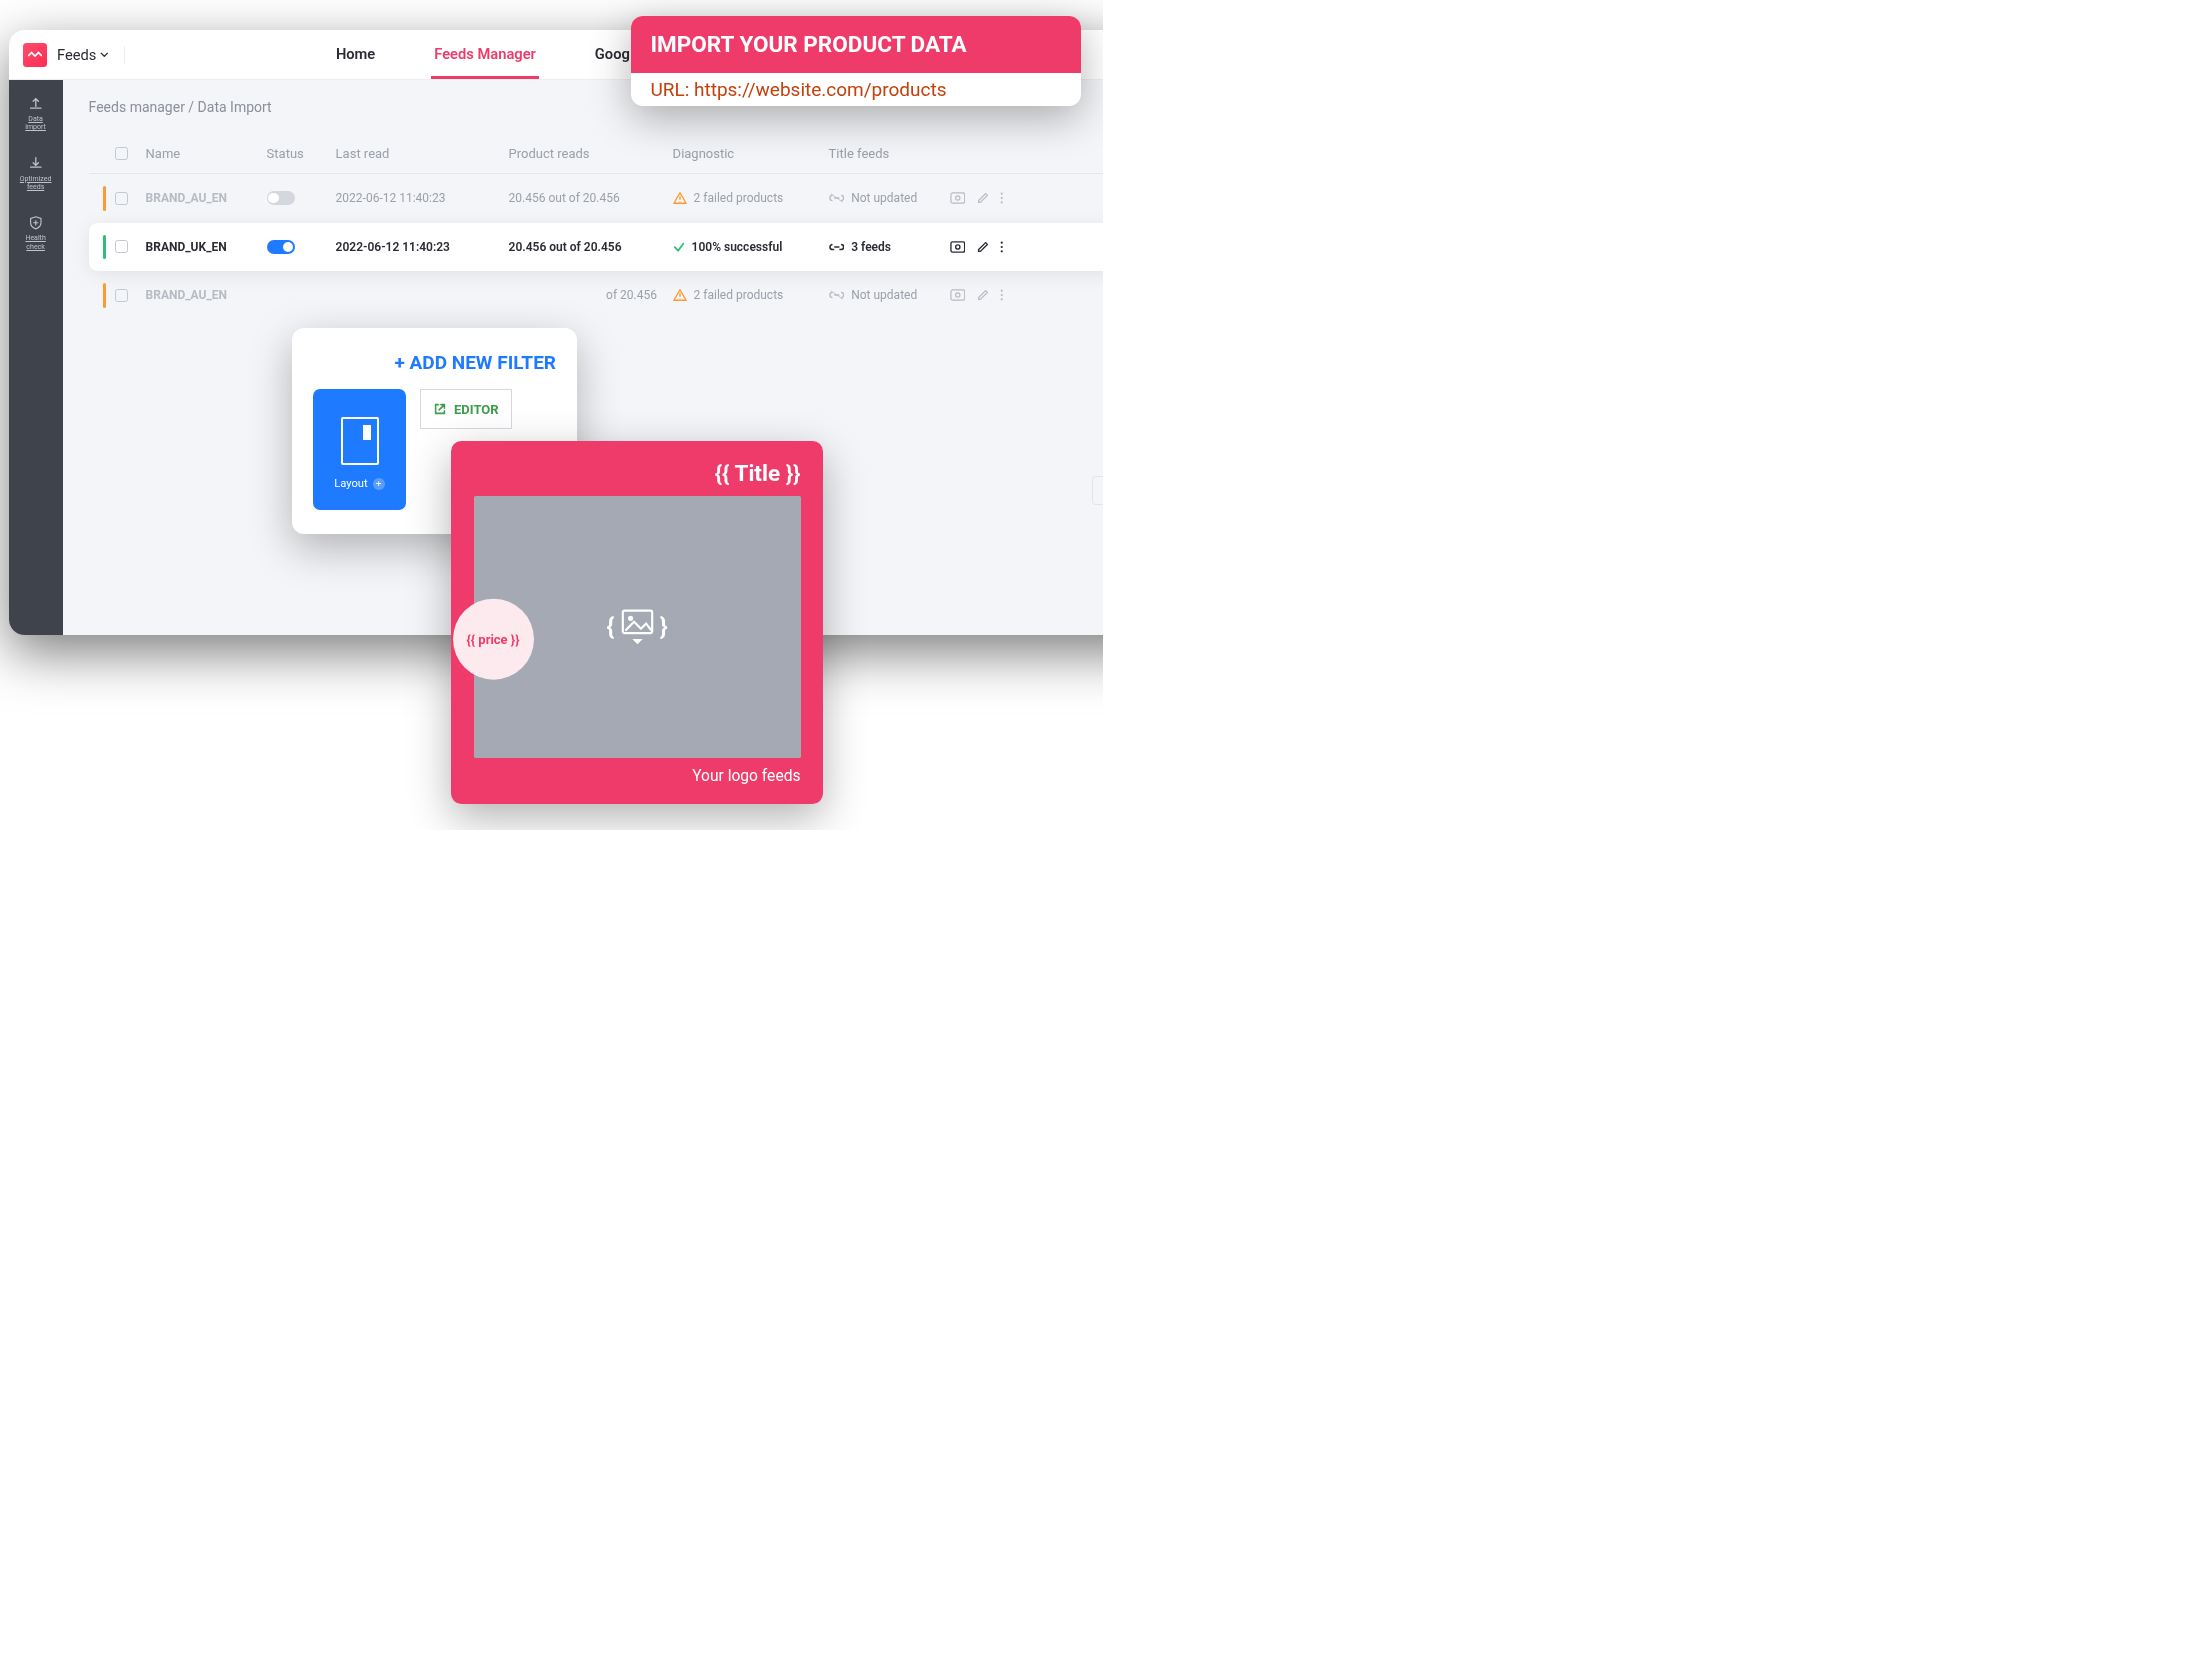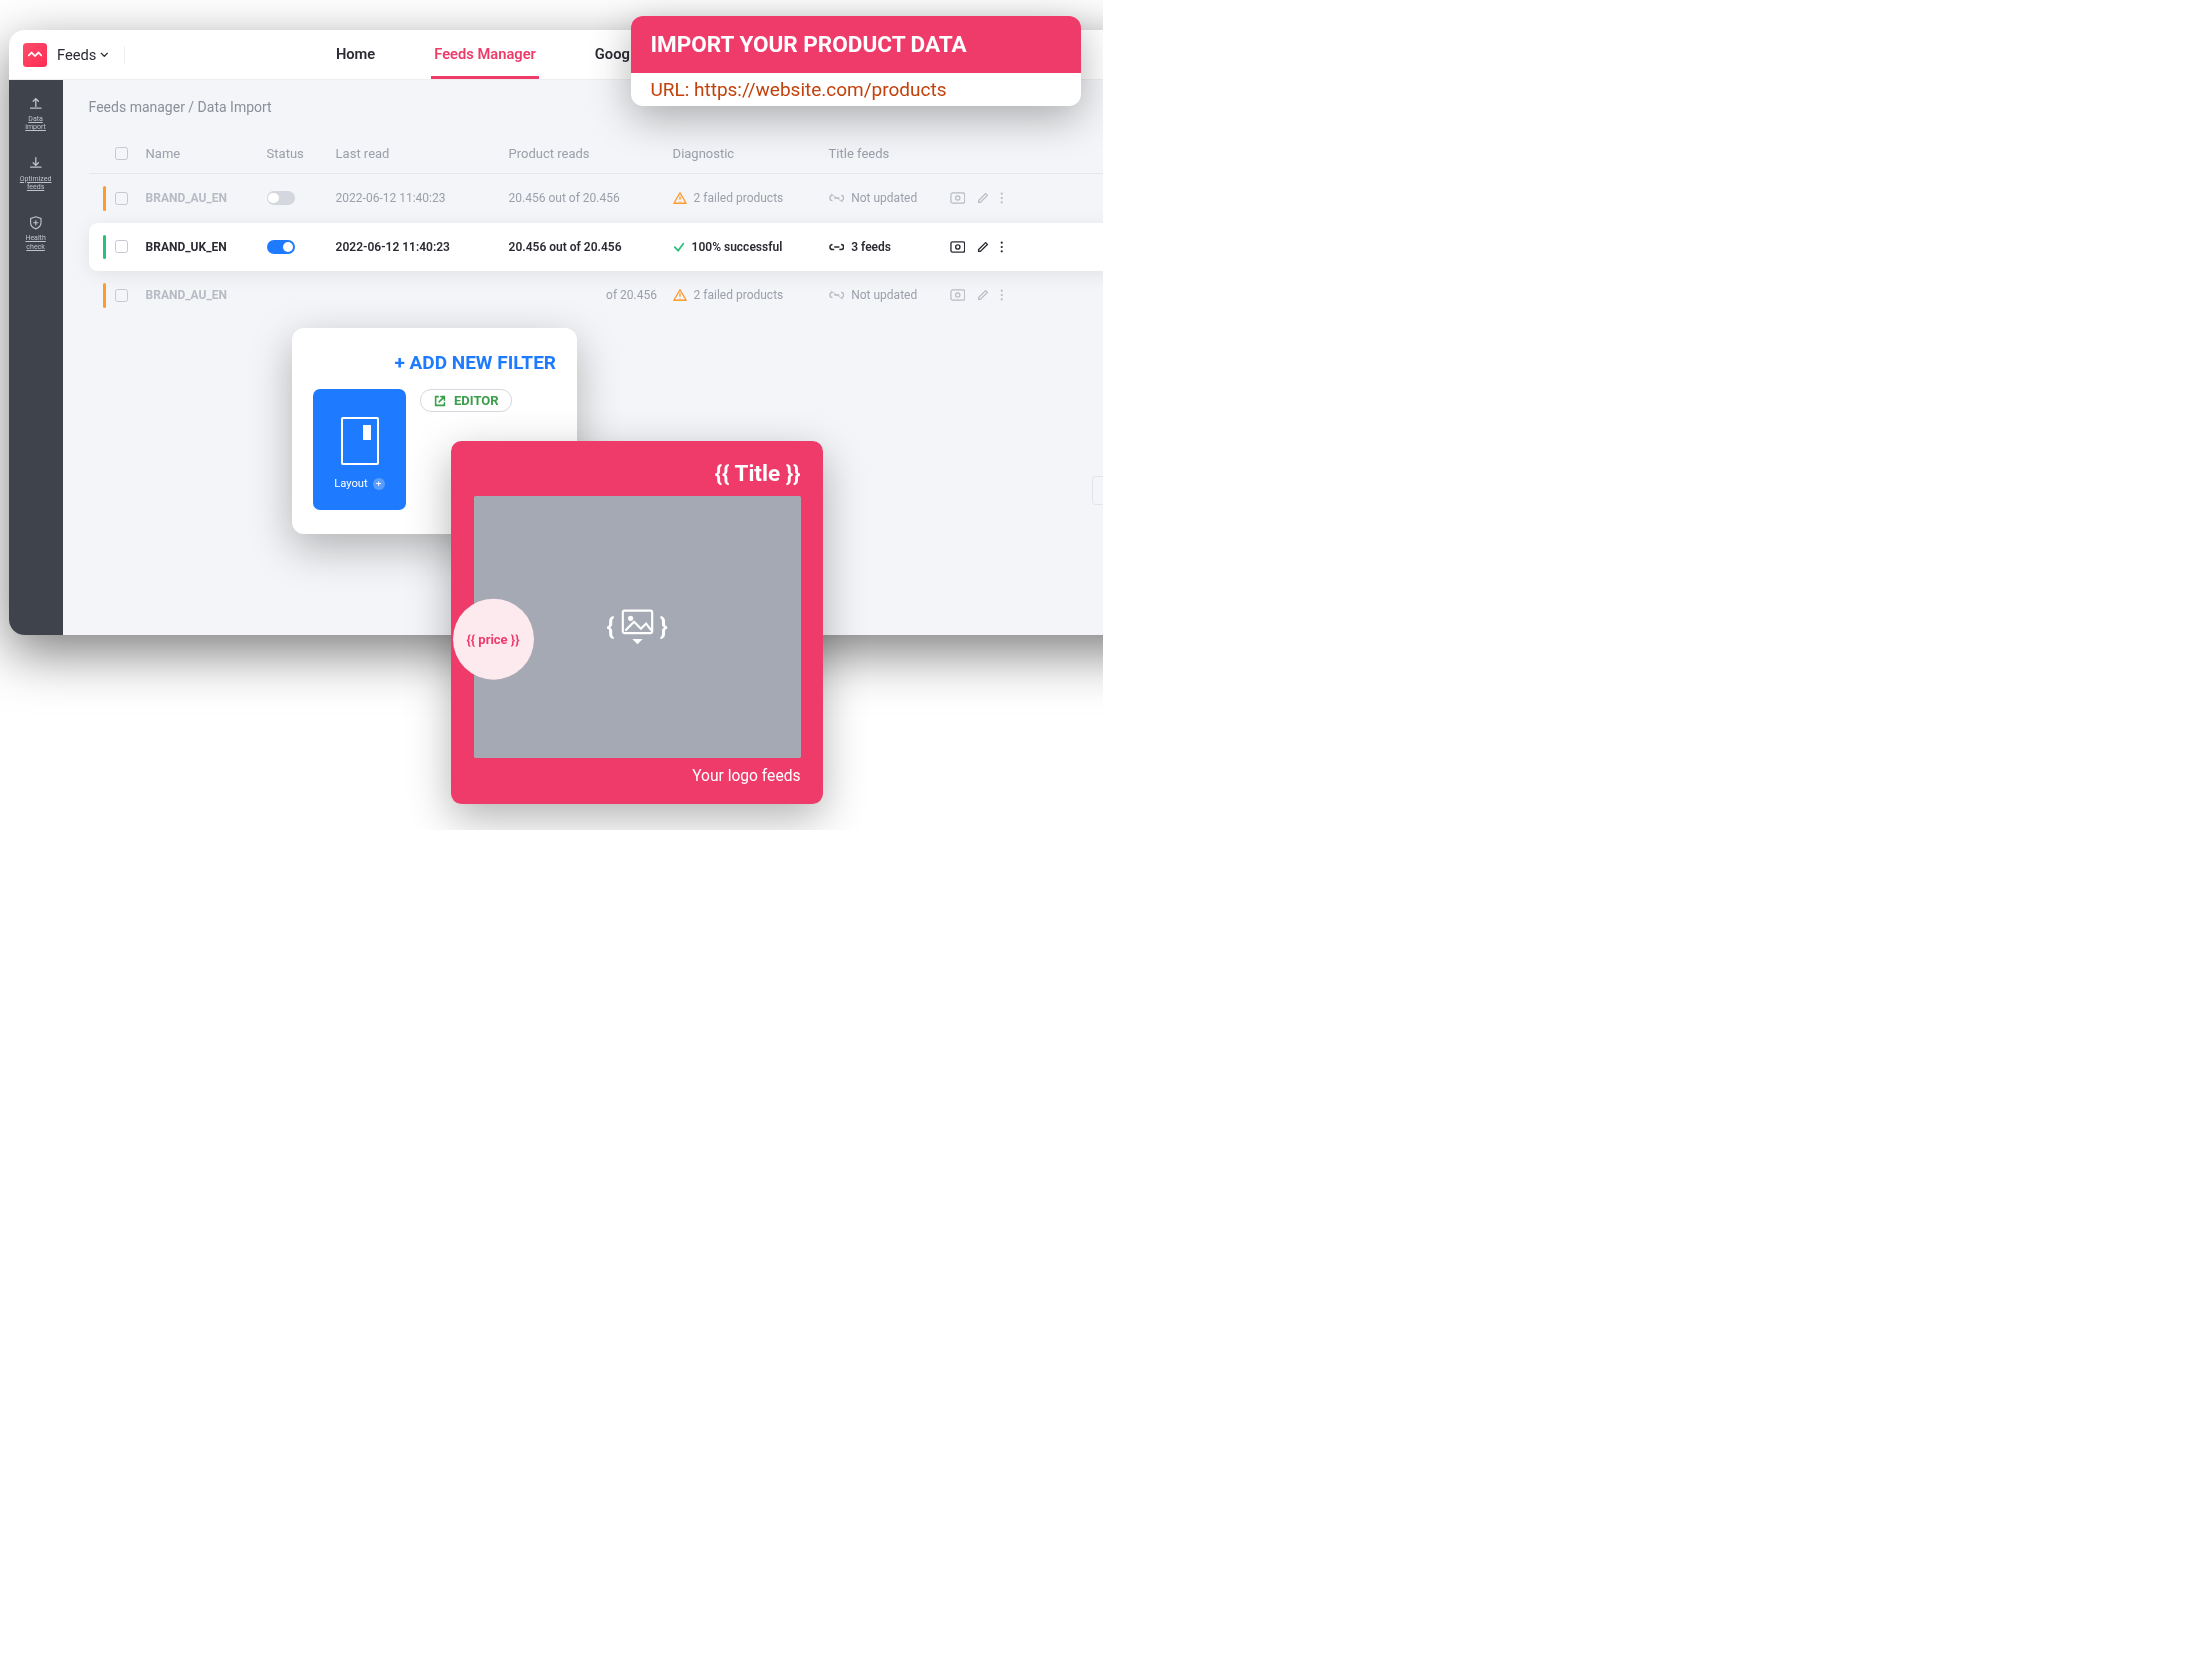--- a/index.html
+++ b/index.html
@@ -251,22 +251,22 @@
   }
   .layout-label { font-size: 11.2px; display: flex; align-items: center; gap: 5.2px; }
   .plus-circ {
     width: 12px; height: 12px; border-radius: 50%;
     background: #5a9dff;
     display: inline-flex; align-items: center; justify-content: center;
     font-size: 9.5px; color: #fff;
   }
   .editor-btn {
     border: 0.9px solid #d5d8df;
-    border-radius: 11px;
-    height: 23px;
+    border-radius: 0;
+    height: 40px;
     padding: 0 12px;
     display: flex; align-items: center; gap: 7px;
     color: #3a9e4a;
     font-weight: 700;
     font-size: 13px;
     cursor: pointer;
   }
 
   
   .tpl-card {

